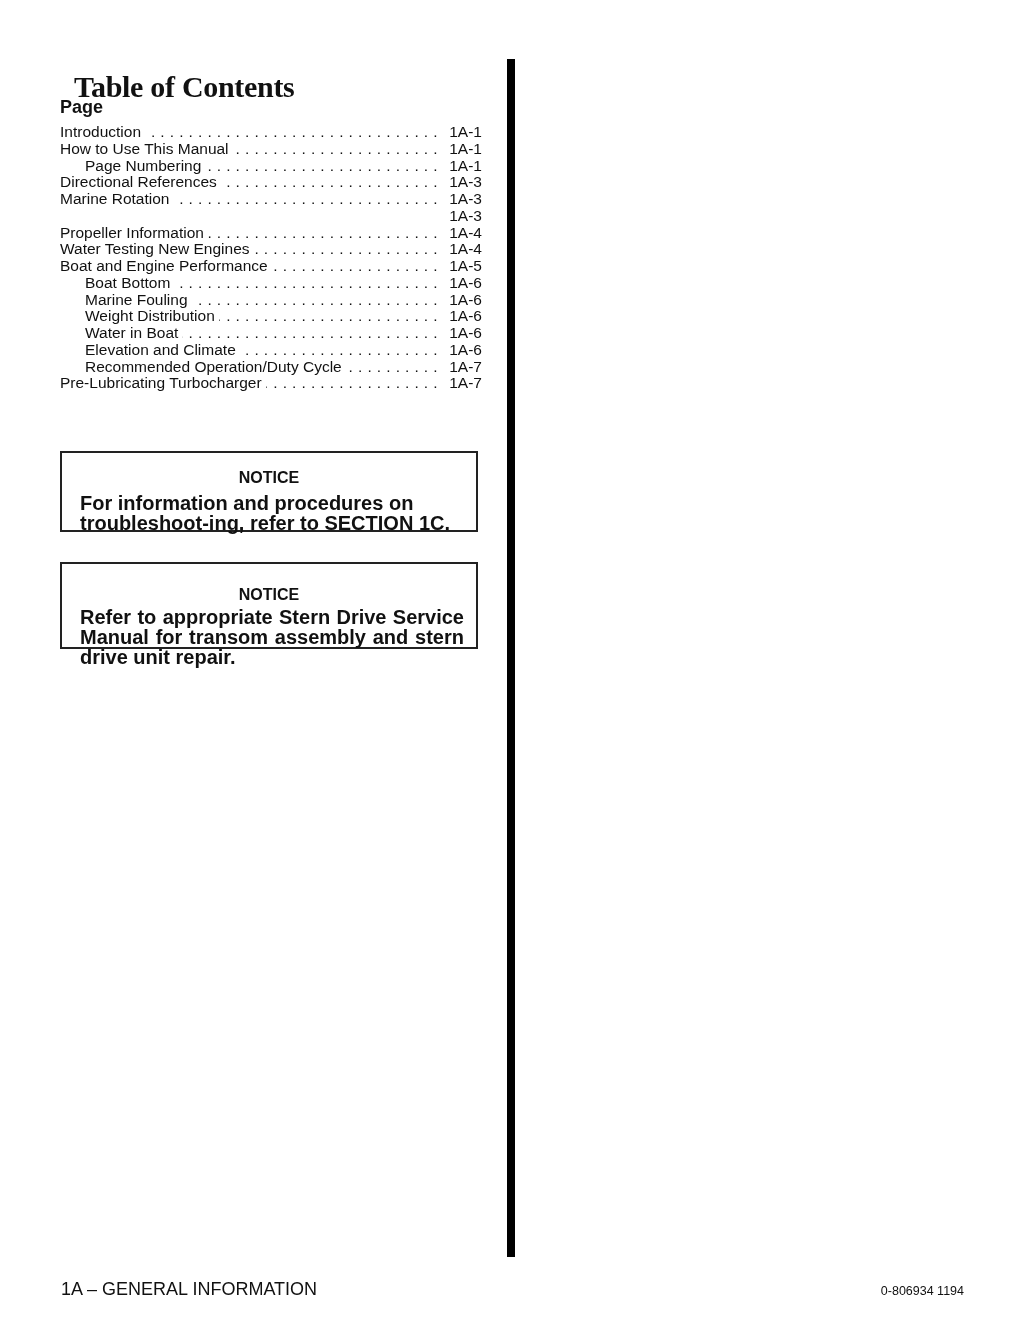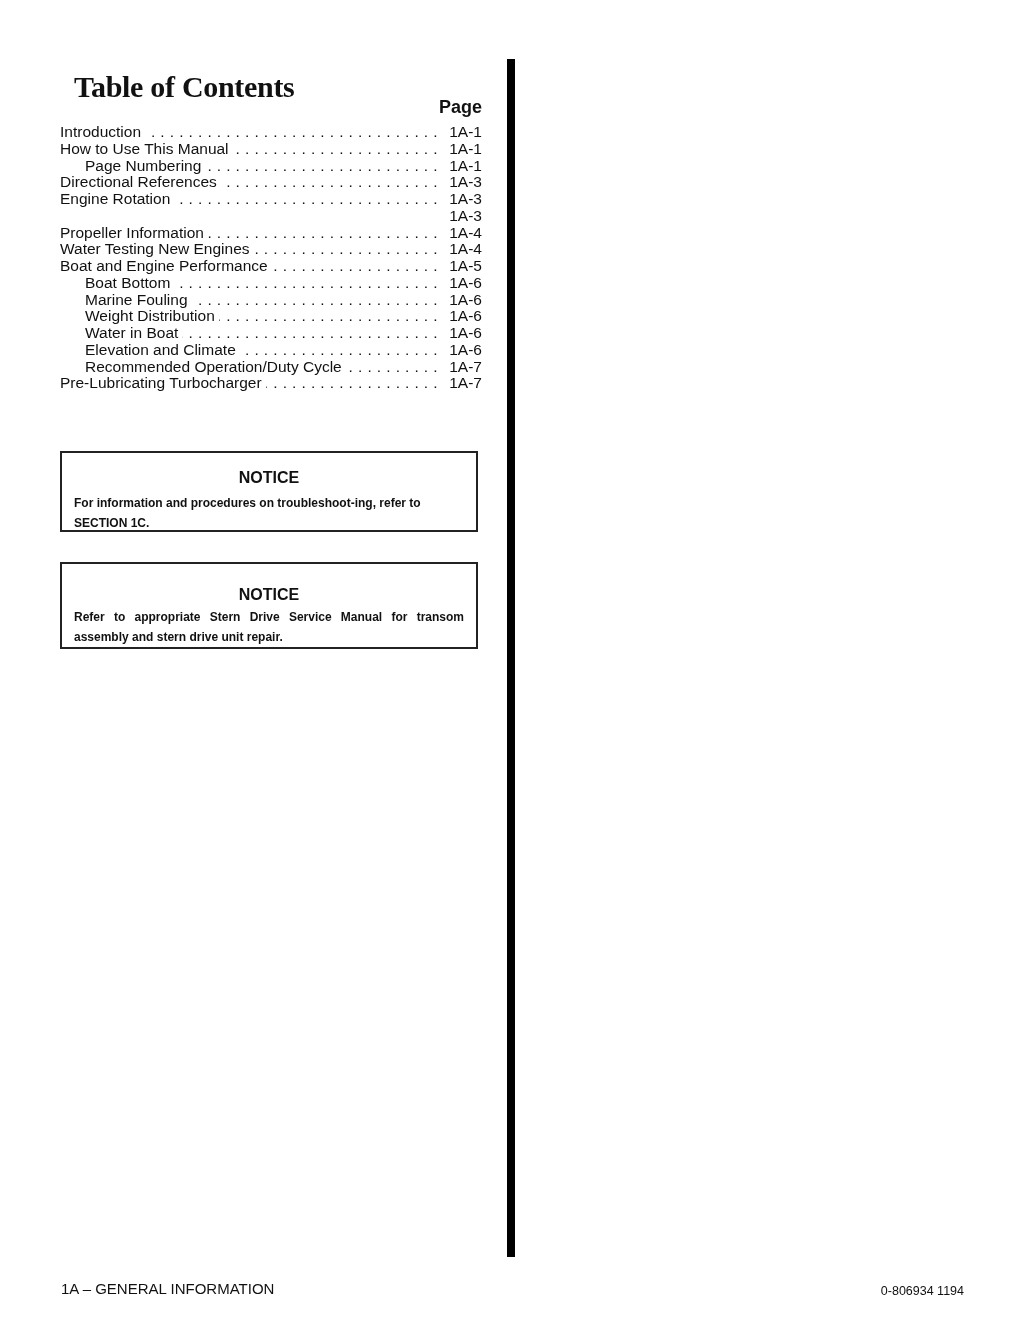--- a/index.html
+++ b/index.html
@@ -24,21 +24,20 @@
       letter-spacing: -0.3px;
       margin: 14px;
       line-height: 38px;
       font-family: Liberation Serif, serif;
     }
     .page-col-header {
       position: absolute;
       left: 60px;
       width: 422px;
       top: 96px;
-      text-align: right;
       font-size: 18px;
       font-weight: bold;
       line-height: 22px;
     }
     .toc {
       position: absolute;
       left: 60px;
       top: 124px;
       width: 422px;
       margin: 0;
@@ -105,42 +104,43 @@
       font-weight: bold;
       font-size: 16px;
       line-height: 20px;
       margin-top: 7px;
     }
     .notice-2 .notice-title {
       margin-top: 13px;
     }
     .notice-body {
       font-weight: bold;
-      font-size: 12px;
+      font-size: 20px;
       line-height: 20px;
       margin-top: 5px;
+      margin-left: 6px;
     }
     .notice-2 .notice-body {
       text-align: justify;
       text-align-last: left;
       margin-top: 2px;
     }
     .vertical-bar {
       position: absolute;
       left: 507px;
       top: 59px;
       width: 8px;
       height: 1198px;
       background: #000000;
     }
     .footer-left {
       position: absolute;
       left: 61px;
       top: 1281px;
-      font-size: 15px;
+      font-size: 18px;
       line-height: 16px;
     }
     .footer-right {
       position: absolute;
       right: 60px;
       top: 1283px;
       font-size: 12.5px;
       line-height: 16px;
     }
   </style>
@@ -166,21 +166,21 @@
     <span class="toc-label">Page Numbering</span>
     <span class="toc-dots"></span>
     <span class="toc-page">1A-1</span>
   </li>
   <li class="toc-row">
     <span class="toc-label">Directional References</span>
     <span class="toc-dots"></span>
     <span class="toc-page">1A-3</span>
   </li>
   <li class="toc-row">
-    <span class="toc-label">Engine Rotation</span>
+    <span class="toc-label">Marine Rotation</span>
     <span class="toc-dots"></span>
     <span class="toc-page">1A-3</span>
   </li>
   <li class="toc-row no-dots">
     <span class="toc-dots"></span>
     <span class="toc-page">1A-3</span>
   </li>
   <li class="toc-row">
     <span class="toc-label">Propeller Information</span>
     <span class="toc-dots"></span>

